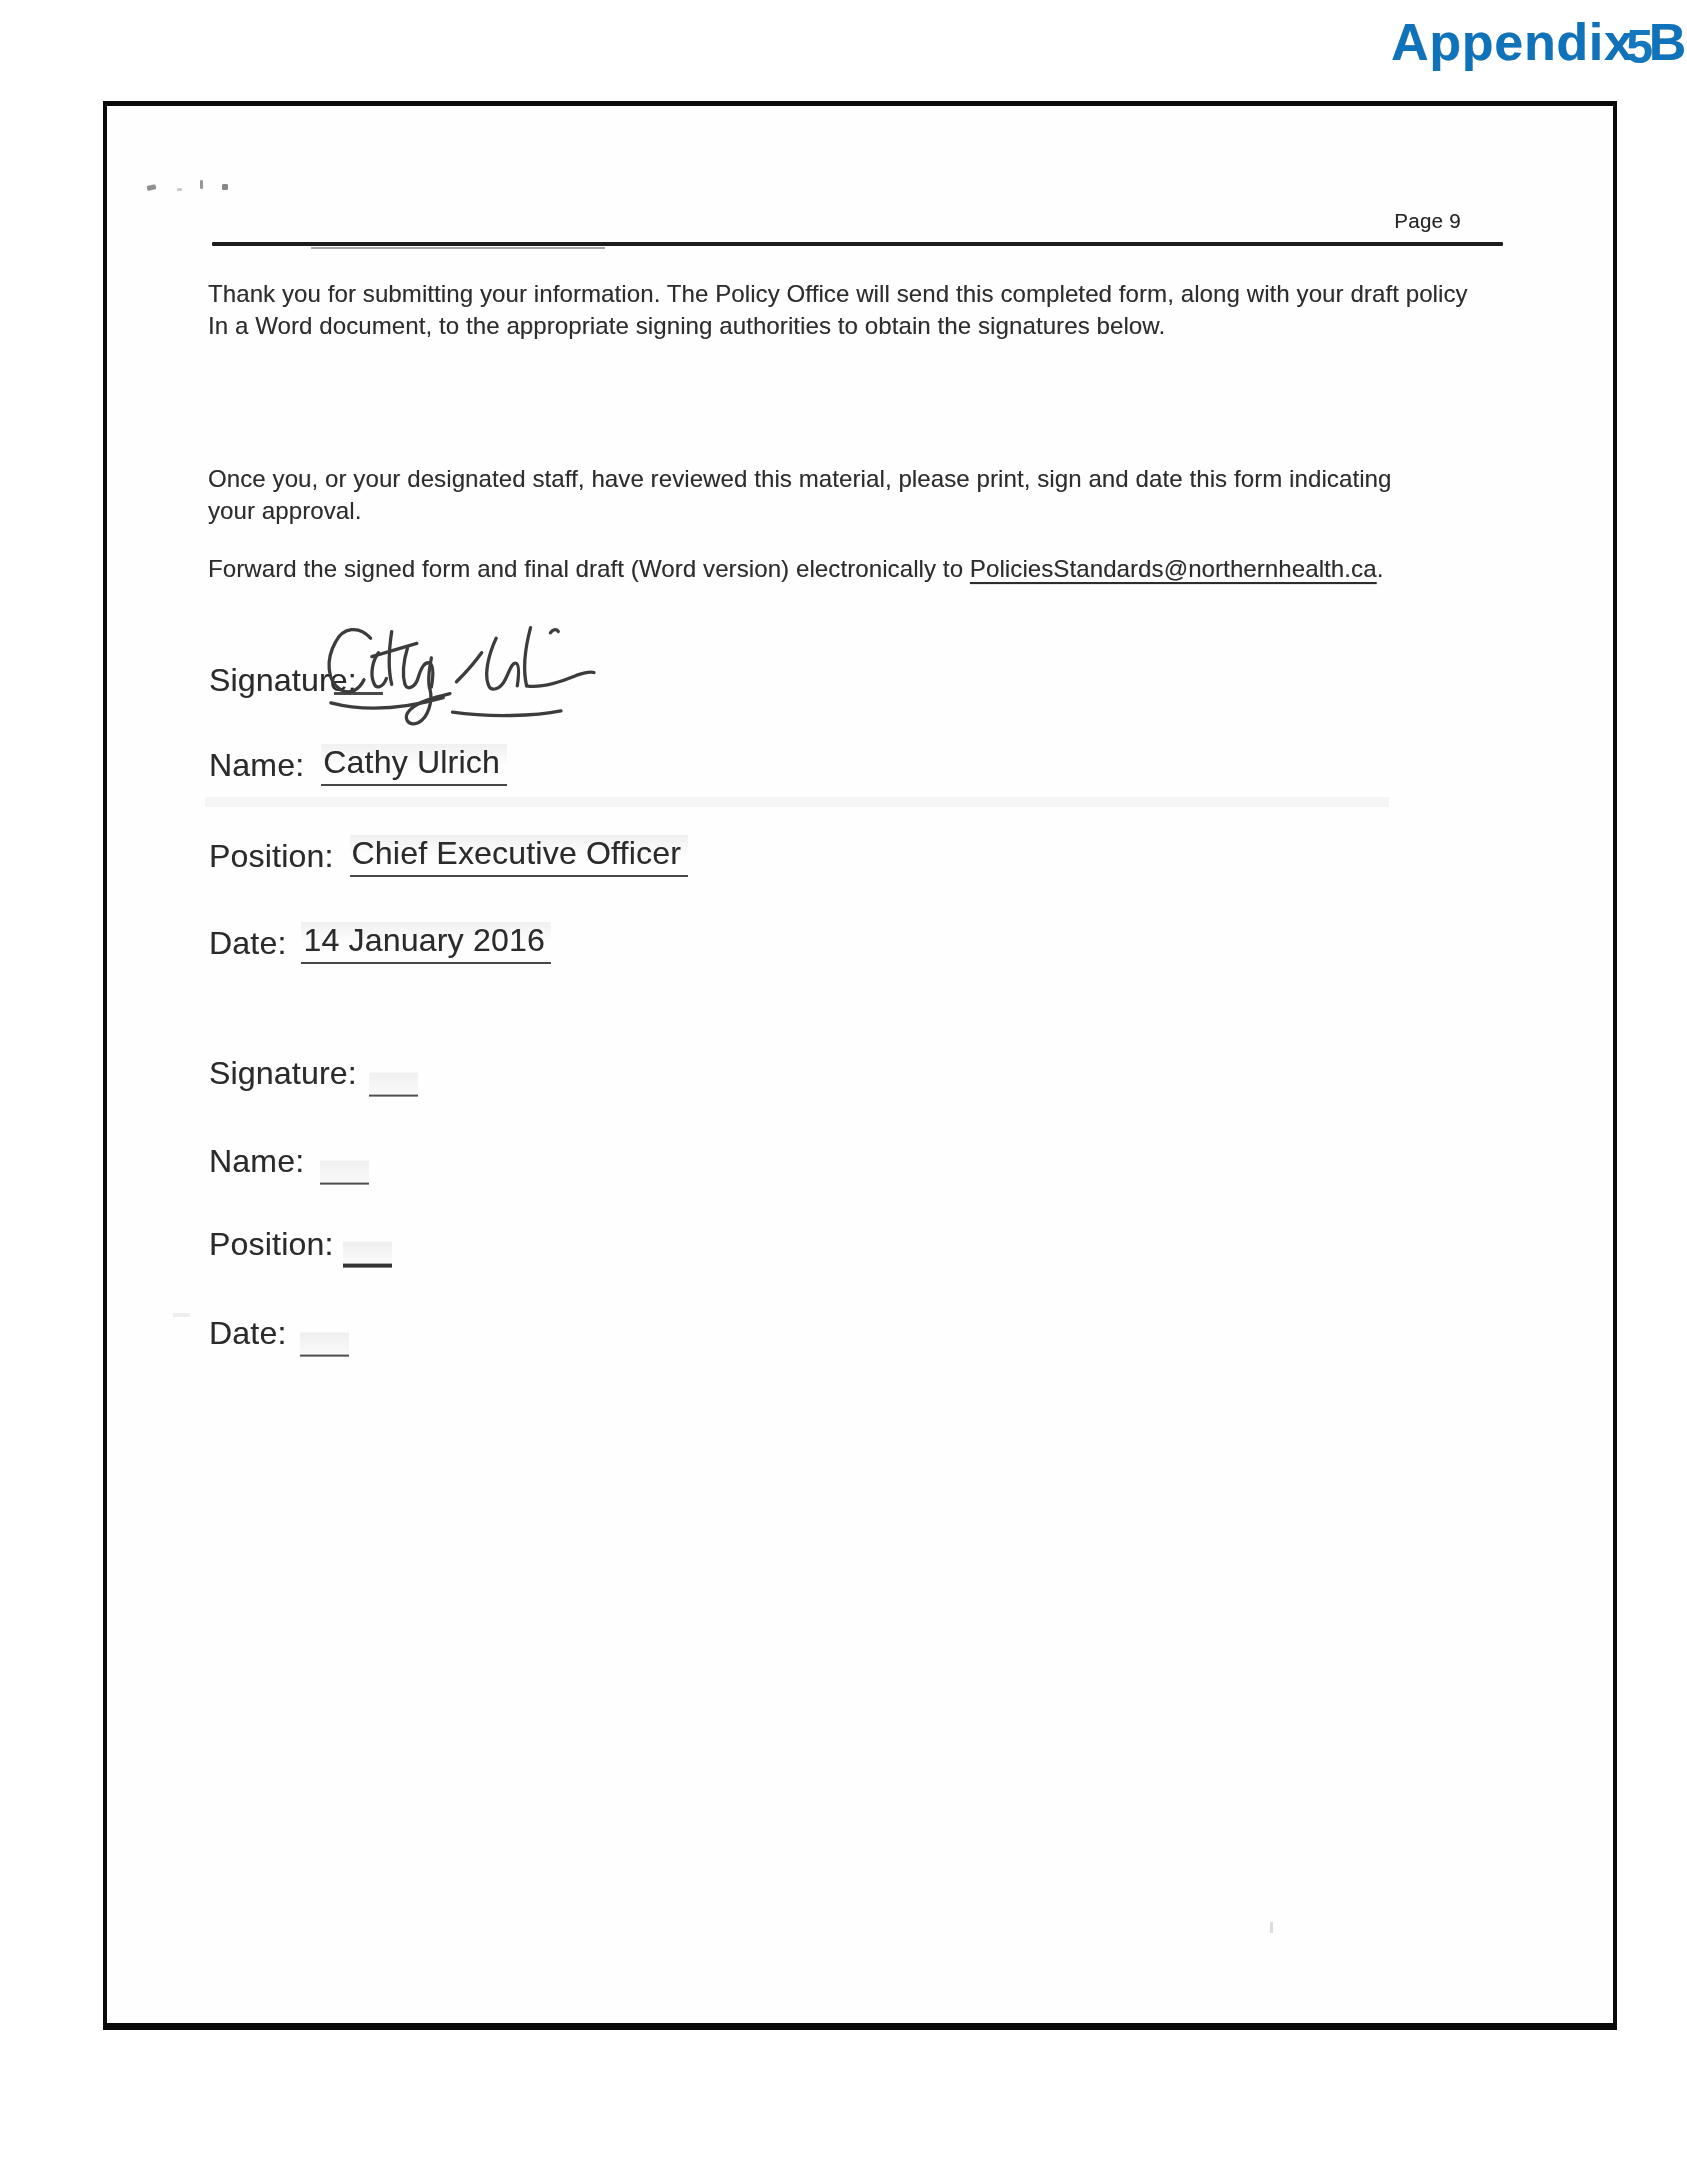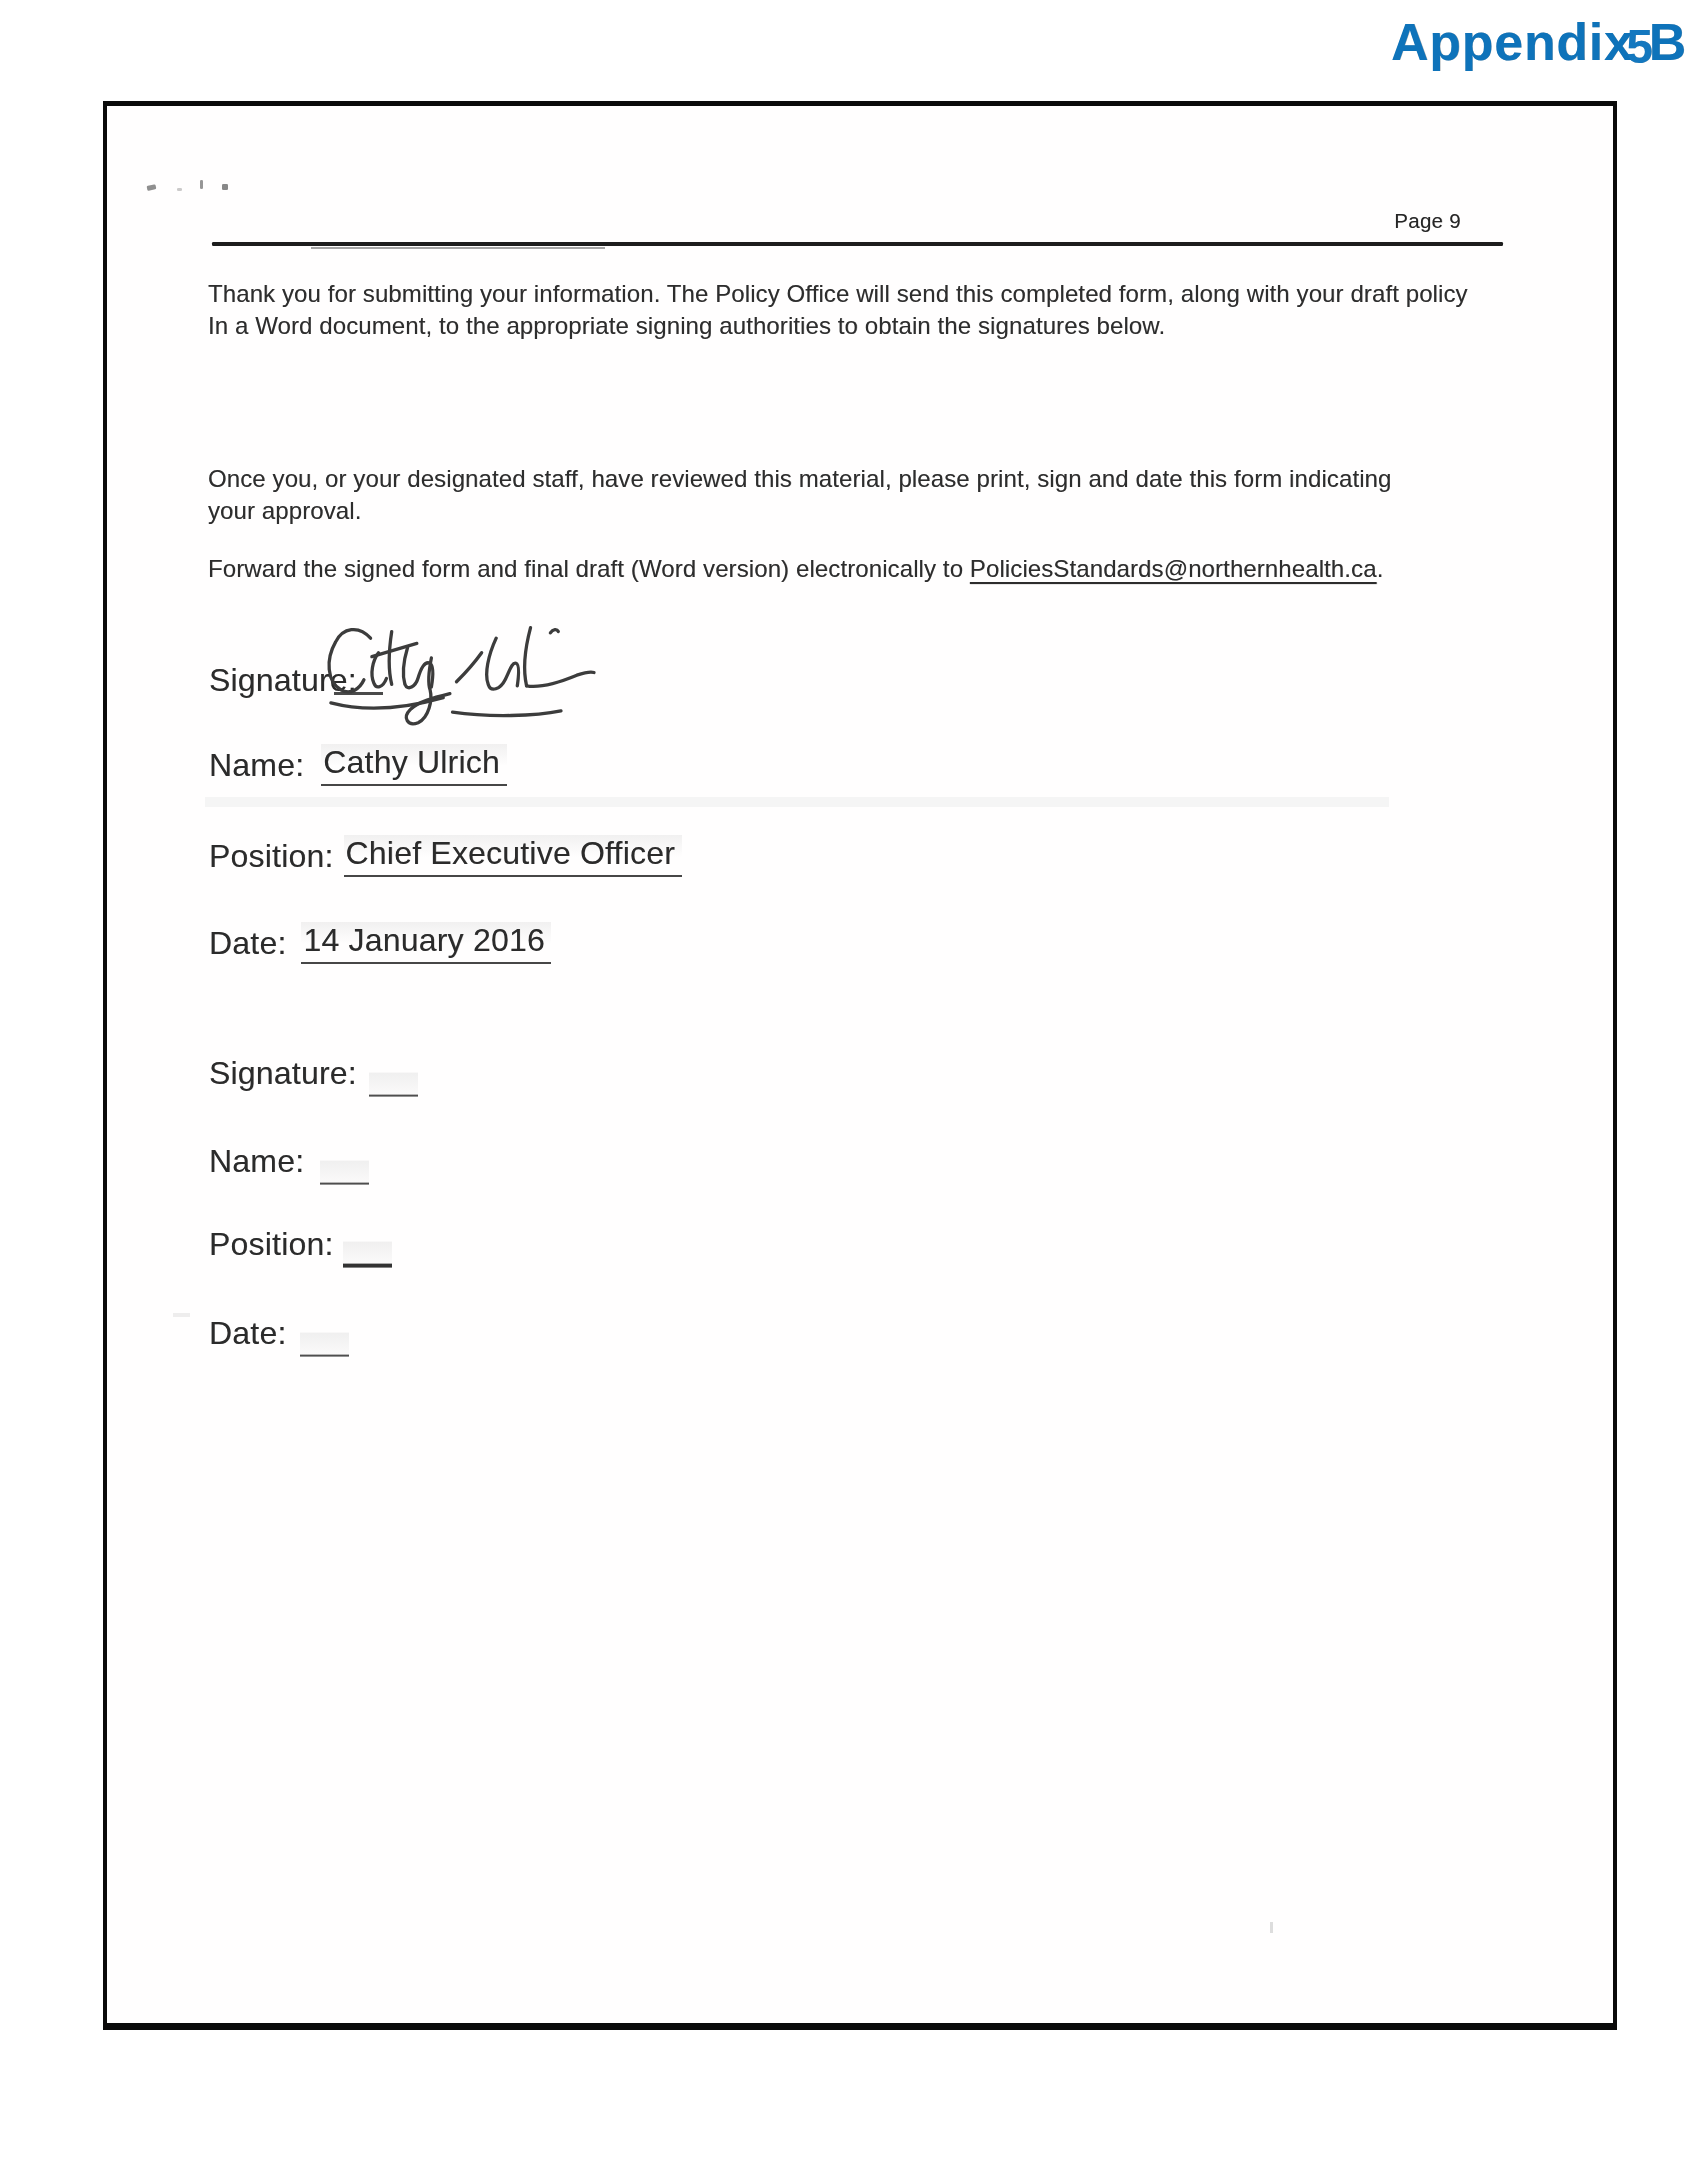--- a/index.html
+++ b/index.html
@@ -134,21 +134,21 @@
 
   <div class="form-row scan-text" style="top:744px;">
     <span>Name:</span>
     <span class="field-value" style="margin-left:17px;">Cathy Ulrich</span>
   </div>
 
   <div class="scan-streak"></div>
 
   <div class="form-row scan-text" style="top:835px;">
     <span>Position:</span>
-    <span class="field-value" style="margin-left:10px;">Chief Executive Officer</span>
+    <span class="field-value" style="margin-left:16px;">Chief Executive Officer</span>
   </div>
 
   <div class="form-row scan-text" style="top:922px;">
     <span>Date:</span>
     <span class="field-value" style="margin-left:15px;">14 January 2016</span>
   </div>
 
   <div class="form-row scan-text" style="top:1055px;">
     <span>Signature:</span>
     <span class="blank-field" style="margin-left:12px; border-bottom-width:2px;"></span>

